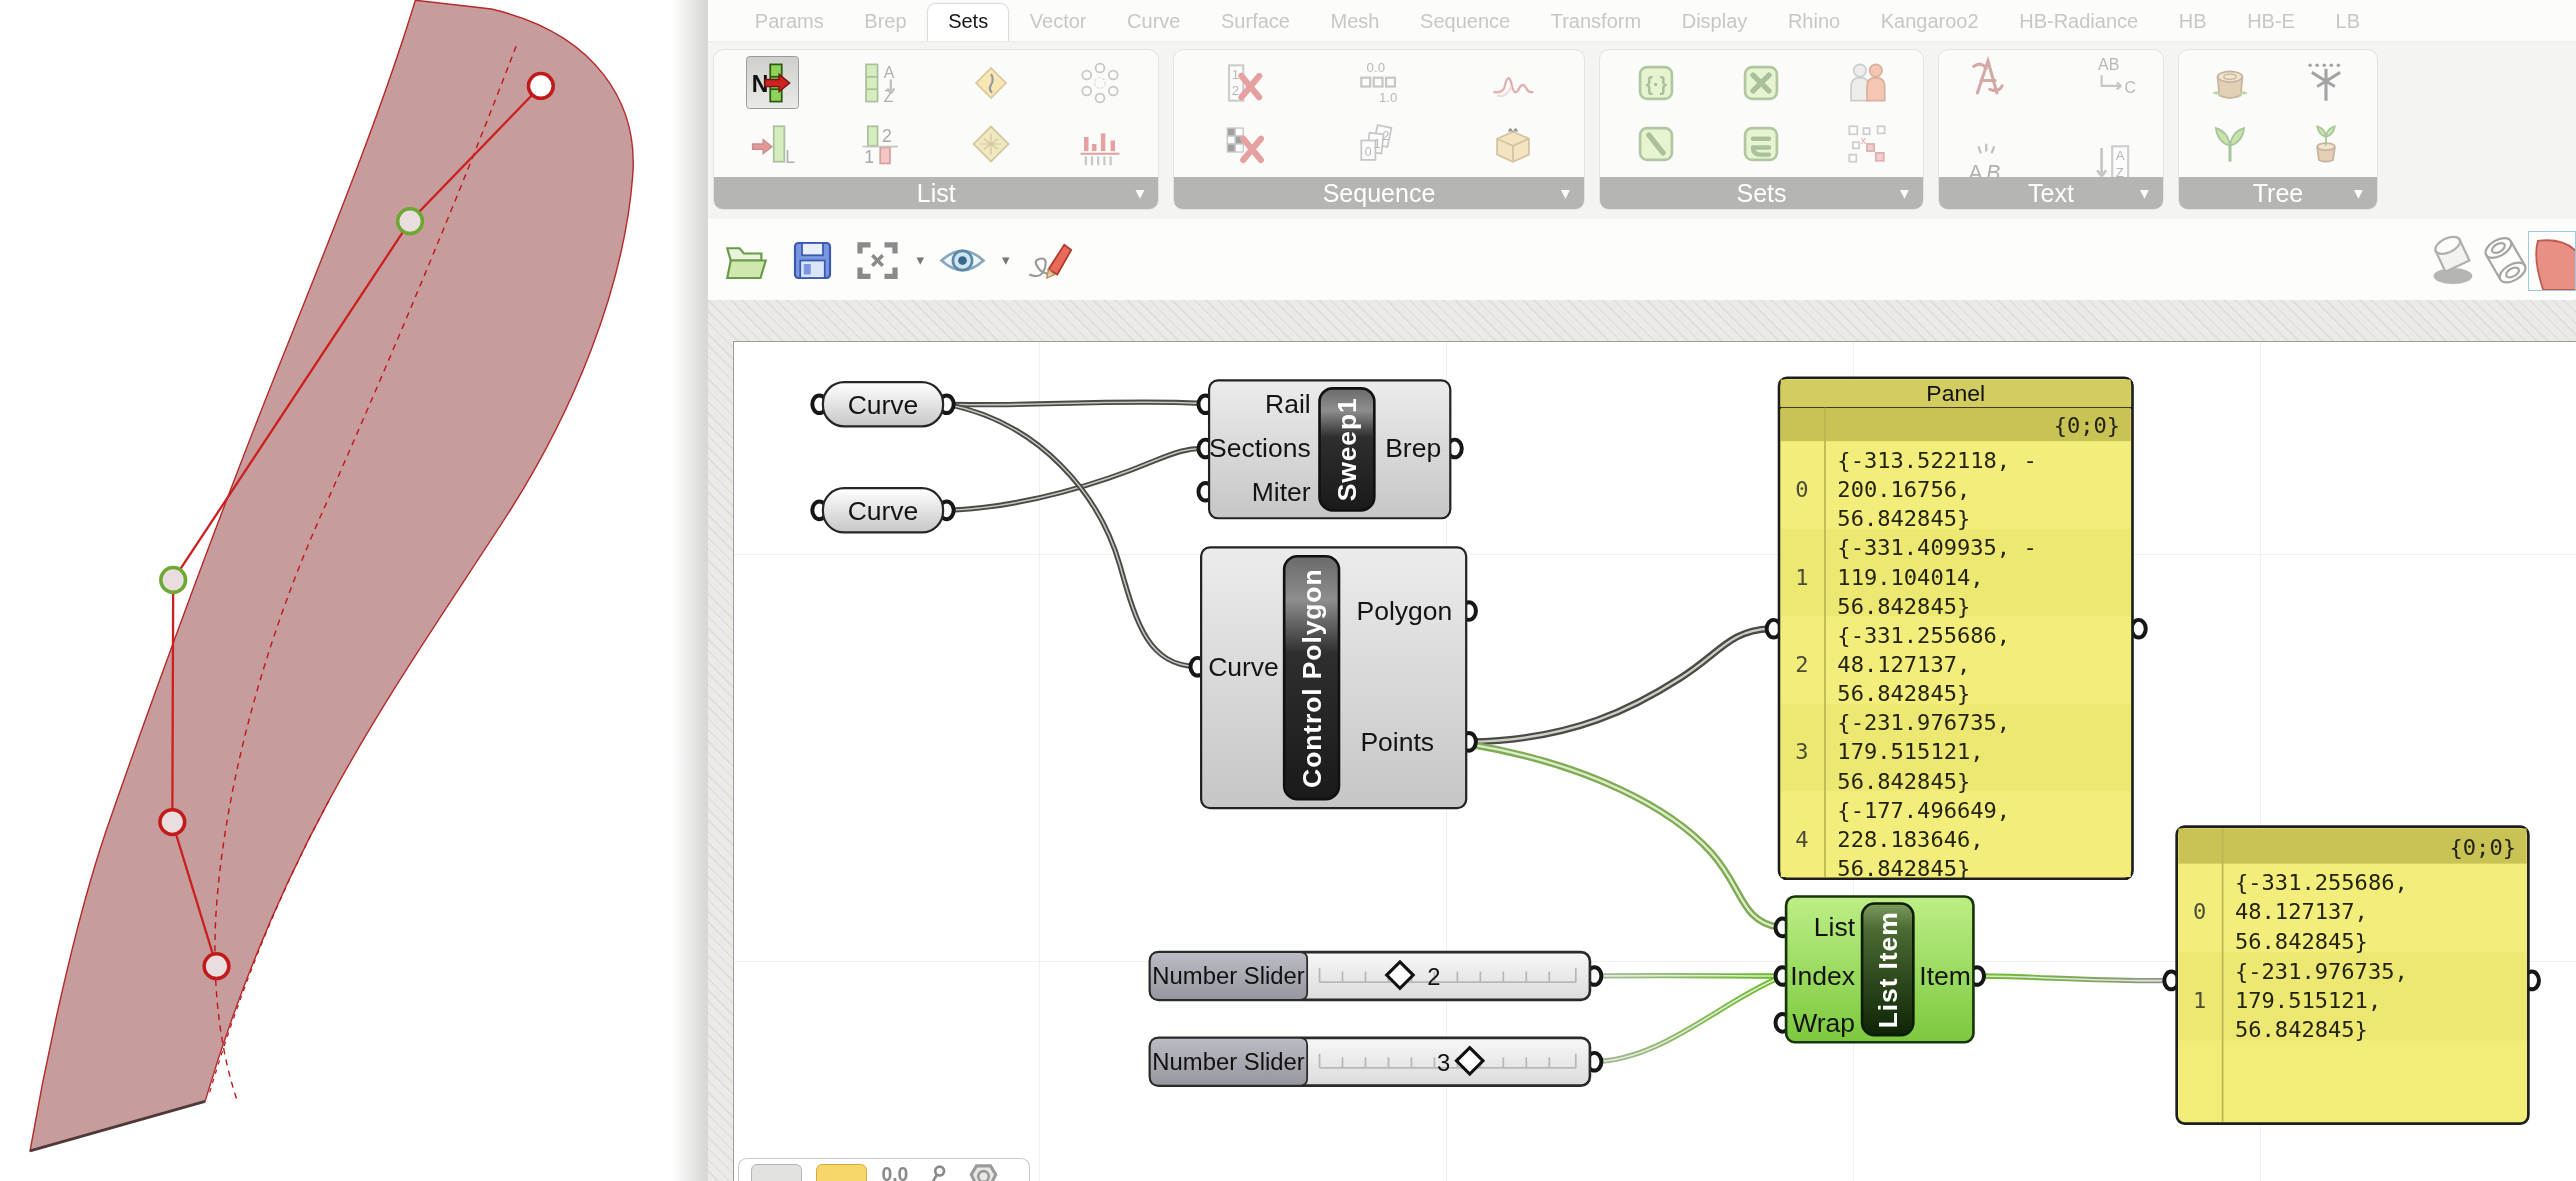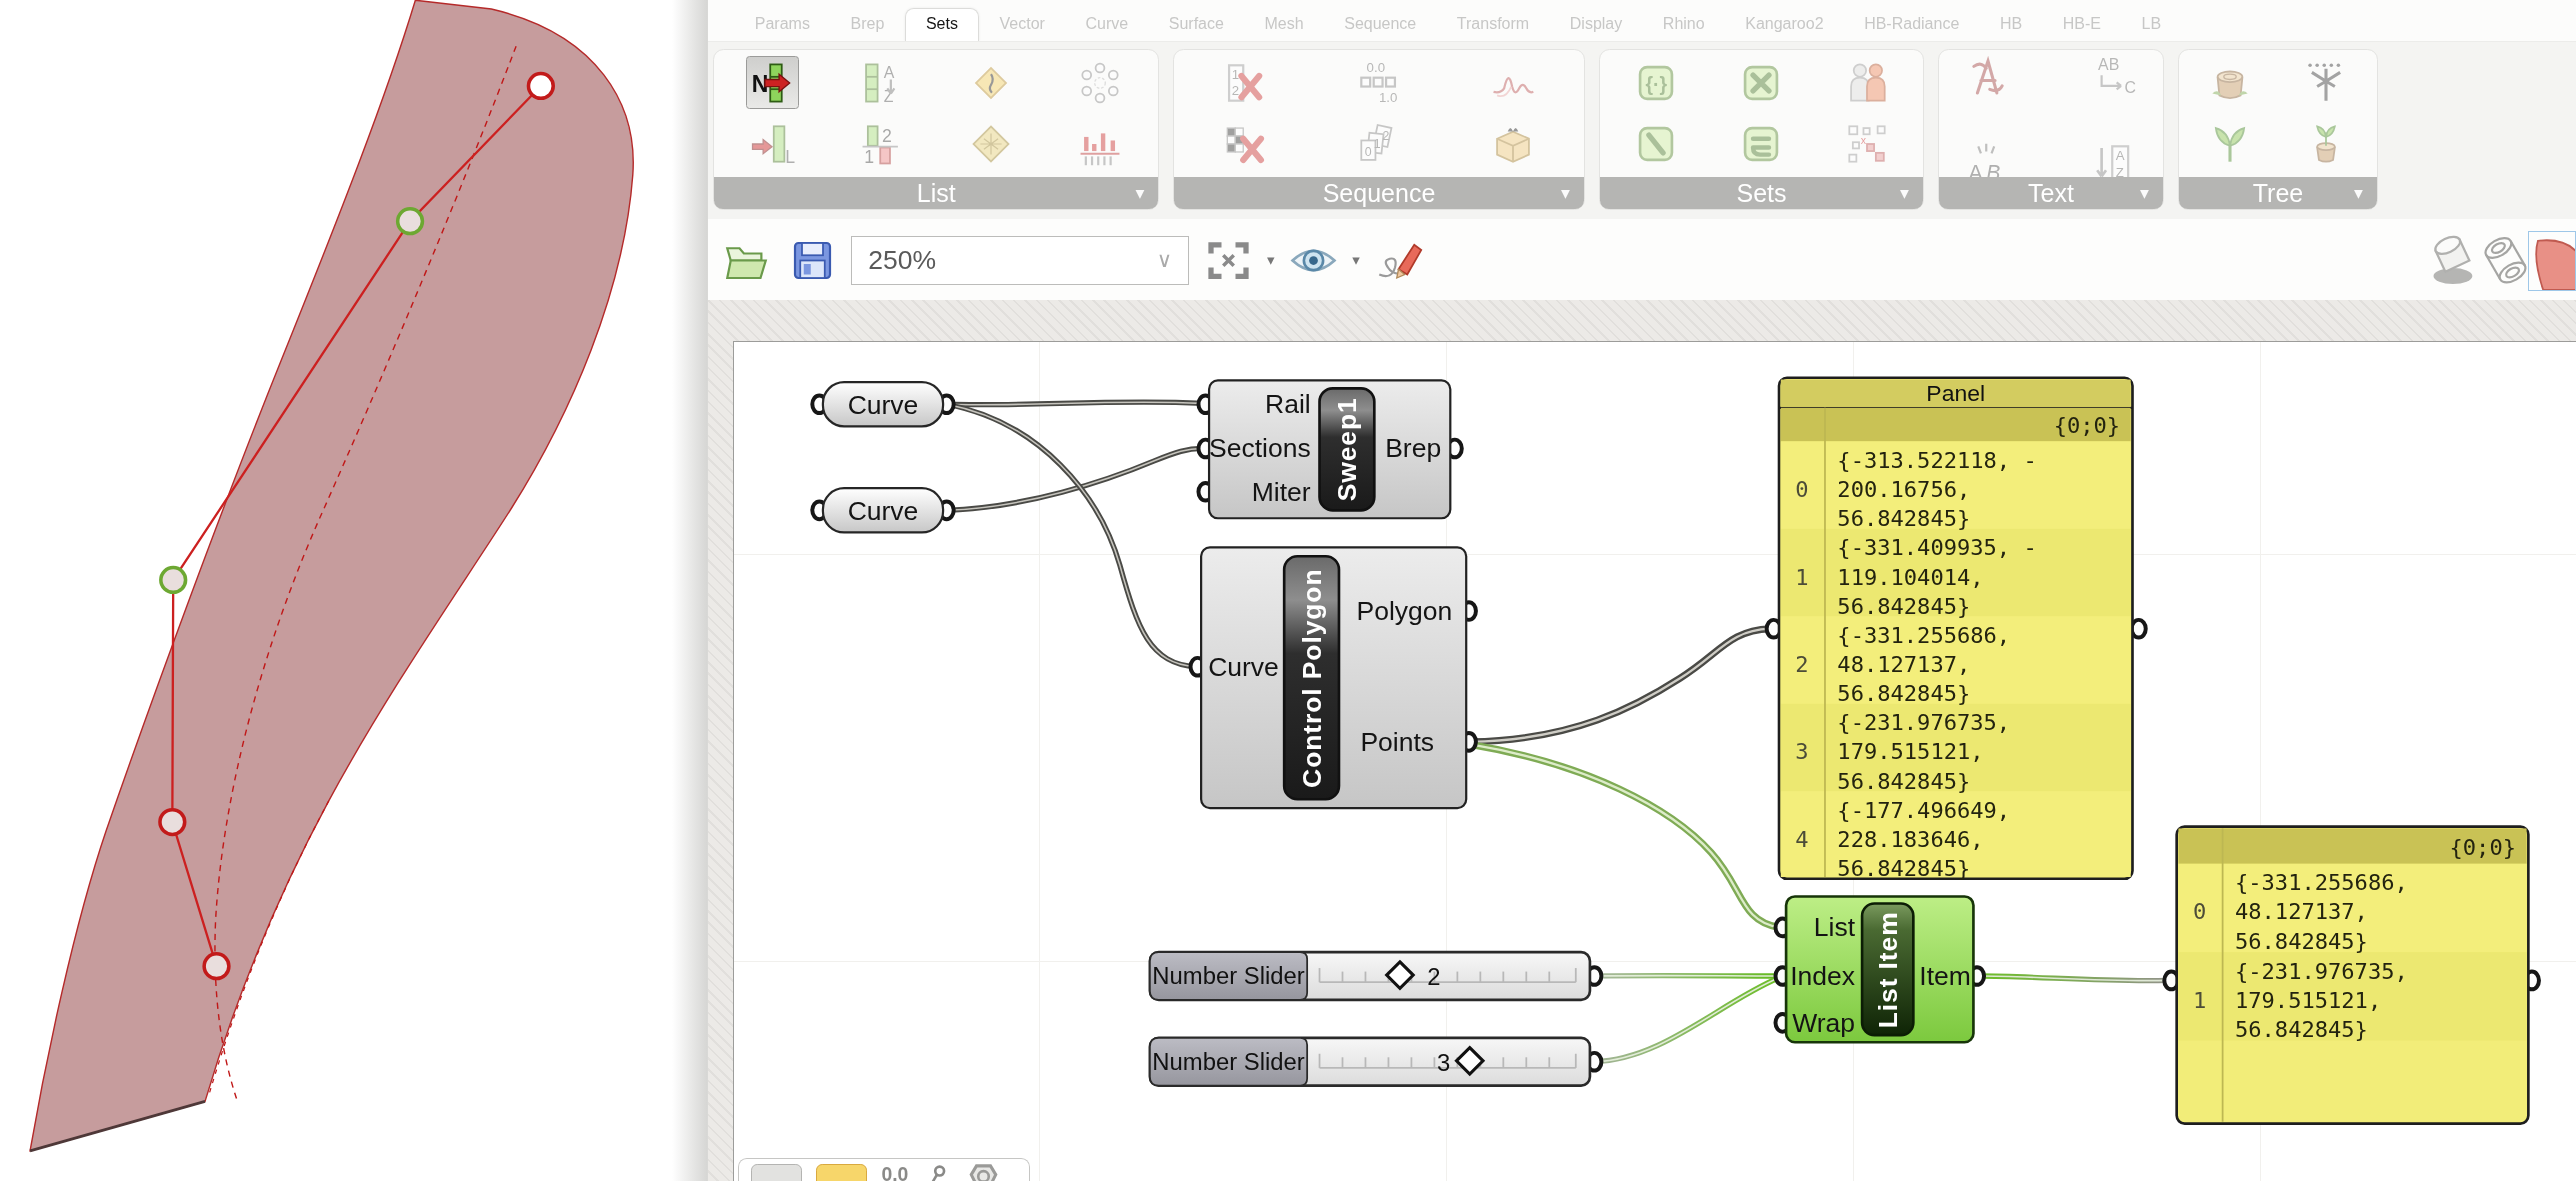--- a/index.html
+++ b/index.html
@@ -7,21 +7,21 @@
   
   .rhino{position:absolute;left:0;top:0;width:707px;height:1182px;background:#fff;}
   .rhino svg{position:absolute;left:0;top:0;}
   .rhino-scroll{position:absolute;right:0;top:0;width:35px;height:1182px;
     background:linear-gradient(to right,rgba(230,230,228,0),#d6d6d4);}
   
   .gh{position:absolute;left:707px;top:0;width:1869px;height:1182px;background:#fff;
     border-left:1.8px solid #d8d8d6;box-sizing:border-box;}
   
   .tabs{height:41px;background:#fcfcfb;display:flex;align-items:flex-end;padding-left:26.5px;}
-  .tab{font-size:16px;color:#c7c7c6;padding:6.2px 20.3px 8px 20.3px;white-space:nowrap;}
+  .tab{font-size:20px;color:#c7c7c6;padding:6.2px 20.3px 8px 20.3px;white-space:nowrap;}
   .tab.active{background:#fff;color:#161616;border:0.9px solid #dcdcda;border-bottom:none;
     border-radius:8.8px 8.8px 0 0;box-shadow:0 0 2.7px rgba(0,0,0,.08);}
   
   .ribbon{height:177px;background:#f4f4f2;position:relative;border-top:0.9px solid #ececea;}
   .group{position:absolute;top:7px;height:161px;background:#fbfbfa;border:1.8px solid #e3e3e1;
     border-radius:10.6px;box-sizing:border-box;}
   .gicons{position:absolute;left:3.5px;right:3.5px;top:1.8px;bottom:34px;display:grid;place-items:center;}
   .gfoot{position:absolute;left:0;right:0;bottom:0;height:32px;background:#b5b5b3;
     border-radius:0 0 8.8px 8.8px;color:#fff;font-size:25px;display:flex;
     align-items:center;justify-content:center;}
@@ -414,24 +414,20 @@
         </svg>
     </span>
     <span class="ticon">
       <svg width="49" height="49" viewBox="0 0 56 56">
           <rect x="8" y="8" width="40" height="40" rx="4" fill="#7b97e0" stroke="#3a5ab0" stroke-width="2.5"></rect>
       <rect x="16" y="8" width="24" height="14" fill="#e8eefc" stroke="#3a5ab0" stroke-width="2"></rect>
       <rect x="14" y="28" width="28" height="20" fill="#dce6fa" stroke="#3a5ab0" stroke-width="2"></rect>
       <rect x="18" y="32" width="8" height="12" fill="#7b97e0"></rect>
         </svg>
     </span>
-    <div class="combo">
-      <span>250%</span>
-      <span class="chev">∨</span>
-    </div>
     <span class="ticon">
       <svg width="49" height="49" viewBox="0 0 56 56">
           <g stroke="#8a8a8a" stroke-width="6" fill="none">
       <path d="M8,20 V10 H20 M36,10 H48 V20 M48,36 V46 H36 M20,46 H8 V36"></path>
           </g>
       <path d="M22,22 L34,34 M34,22 L22,34" stroke="#8a8a8a" stroke-width="4"></path>
         </svg>
     </span>
     <span class="mini">▾</span>
     <span class="ticon">

